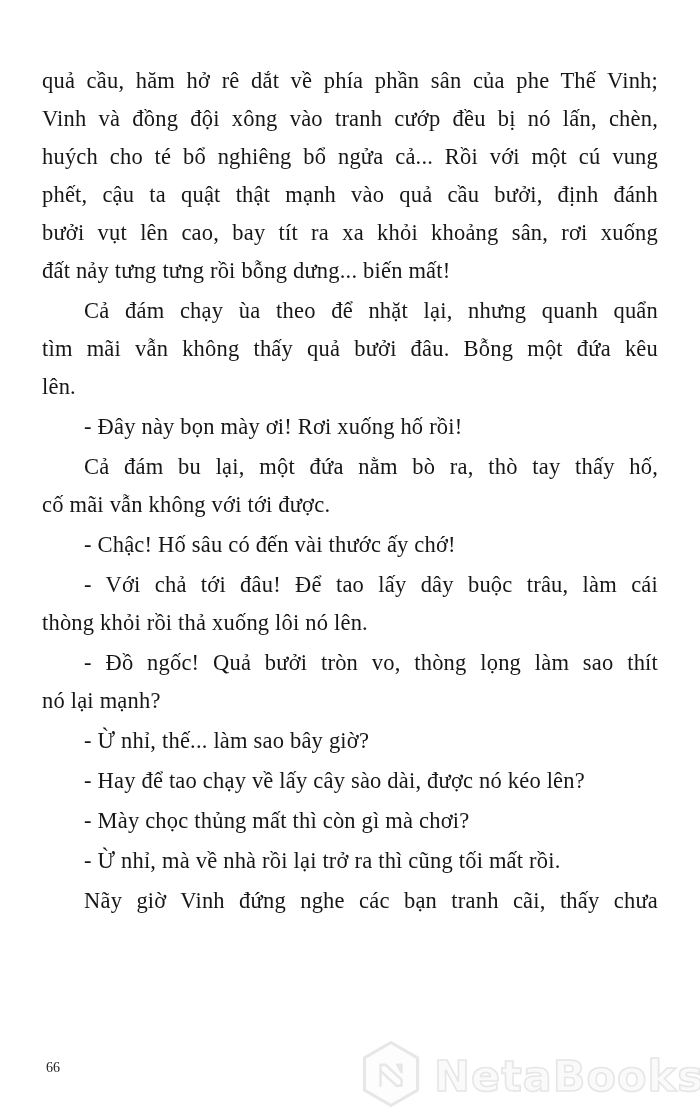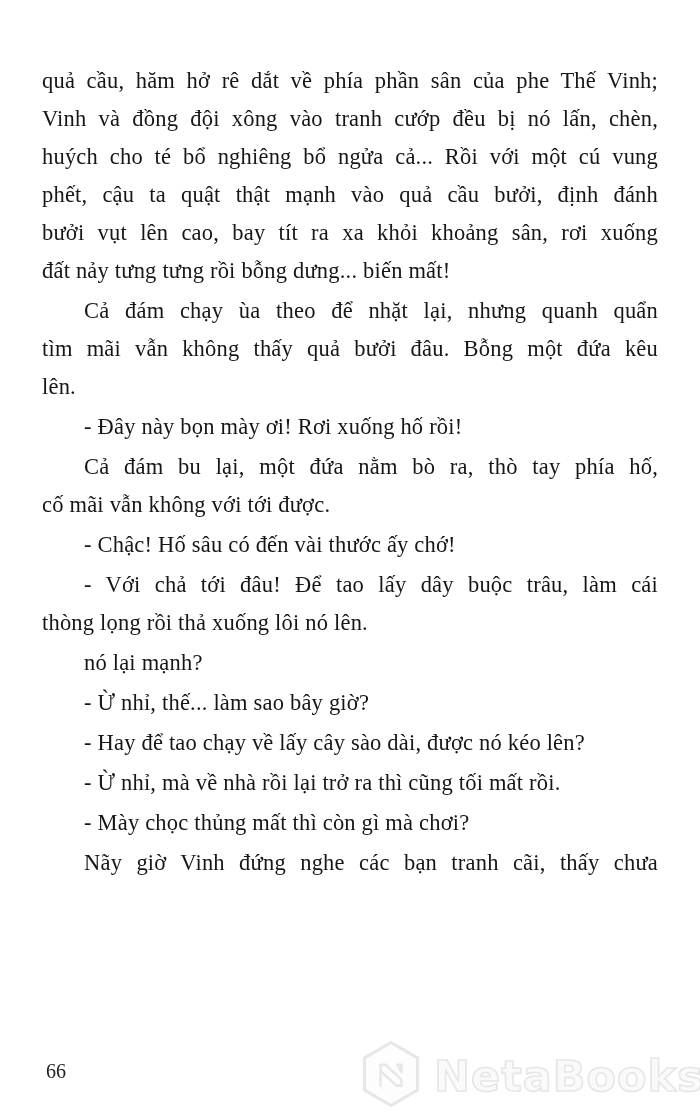--- a/index.html
+++ b/index.html
@@ -29,21 +29,21 @@
   }
   .line.last {
     text-align: center;
     text-align-last: left;
   }
   .para.indent .line:first-child { text-indent: 42px; }
   .page-number {
     position: absolute;
     left: 46px;
     top: 1060px;
-    font-size: 20px;
+    font-size: 14px;
     color: #222222;
   }
   .watermark {
     position: absolute;
     left: 360px;
     top: 1040px;
     display: flex;
     align-items: center;
     gap: 12px;
     user-select: none;
@@ -76,44 +76,45 @@
       </div>
       <div class="para indent">
         <div class="line">Cả đám chạy ùa theo để nhặt lại, nhưng quanh quẩn</div>
         <div class="line">tìm mãi vẫn không thấy quả bưởi đâu. Bỗng một đứa kêu</div>
         <div class="line last">lên.</div>
       </div>
       <div class="para indent">
         <div class="line last">- Đây này bọn mày ơi! Rơi xuống hố rồi!</div>
       </div>
       <div class="para indent">
-        <div class="line">Cả đám bu lại, một đứa nằm bò ra, thò tay phía hố,</div>
+        <div class="line">Cả đám bu lại, một đứa nằm bò ra, thò tay thấy hố,</div>
         <div class="line last">cố mãi vẫn không với tới được.</div>
       </div>
       <div class="para indent">
         <div class="line last">- Chậc! Hố sâu có đến vài thước ấy chớ!</div>
       </div>
       <div class="para indent">
         <div class="line">- Với chả tới đâu! Để tao lấy dây buộc trâu, làm cái</div>
-        <div class="line last">thòng lọng rồi thả xuống lôi nó lên.</div>
+        <div class="line last">thòng khỏi rồi thả xuống lôi nó lên.</div>
       </div>
       <div class="para indent">
+        <div class="line">- Đồ ngốc! Quả bưởi tròn vo, thòng lọng làm sao thít</div>
         <div class="line last">nó lại mạnh?</div>
       </div>
       <div class="para indent">
         <div class="line last">- Ừ nhỉ, thế... làm sao bây giờ?</div>
       </div>
       <div class="para indent">
         <div class="line last">- Hay để tao chạy về lấy cây sào dài, được nó kéo lên?</div>
       </div>
       <div class="para indent">
-        <div class="line last">- Ừ nhỉ, mà về nhà rồi lại trở ra thì cũng tối mất rồi.</div>
+        <div class="line last">- Mày chọc thủng mất thì còn gì mà chơi?</div>
       </div>
       <div class="para indent">
-        <div class="line last">- Mày chọc thủng mất thì còn gì mà chơi?</div>
+        <div class="line last">- Ừ nhỉ, mà về nhà rồi lại trở ra thì cũng tối mất rồi.</div>
       </div>
       <div class="para indent">
         <div class="line">Nãy giờ Vinh đứng nghe các bạn tranh cãi, thấy chưa</div>
       </div>
     </div>
 
   <div class="page-number">66</div>
 
   <div class="watermark">
     <span>

